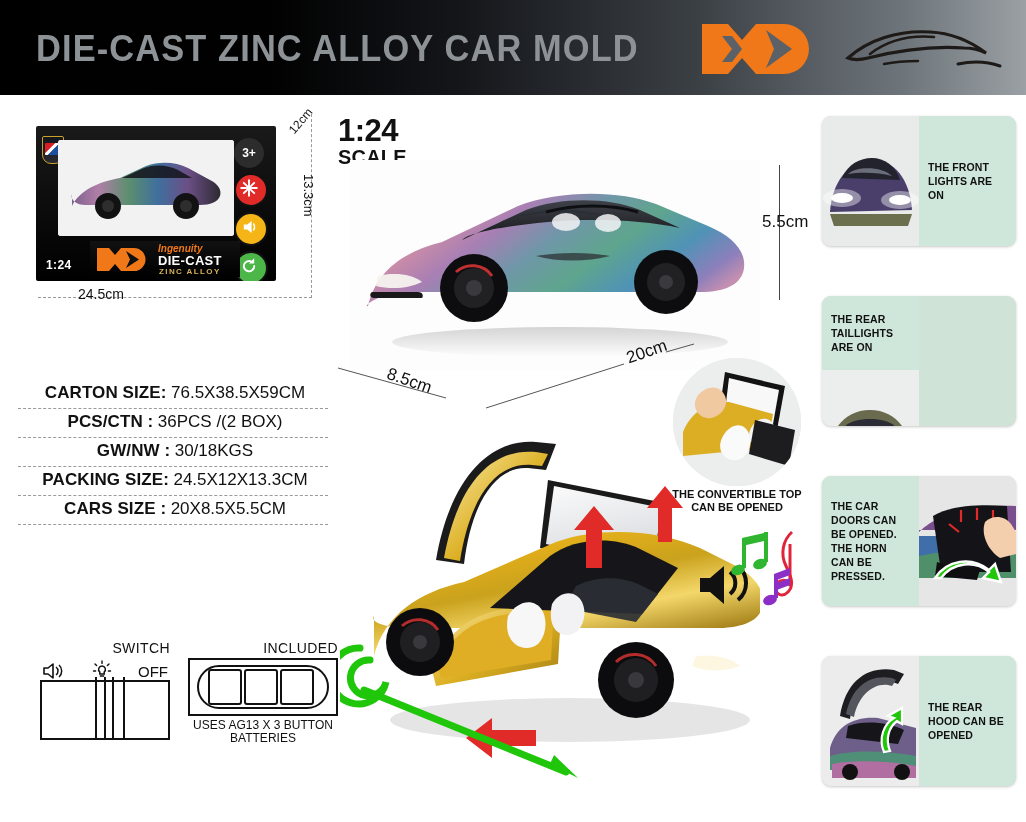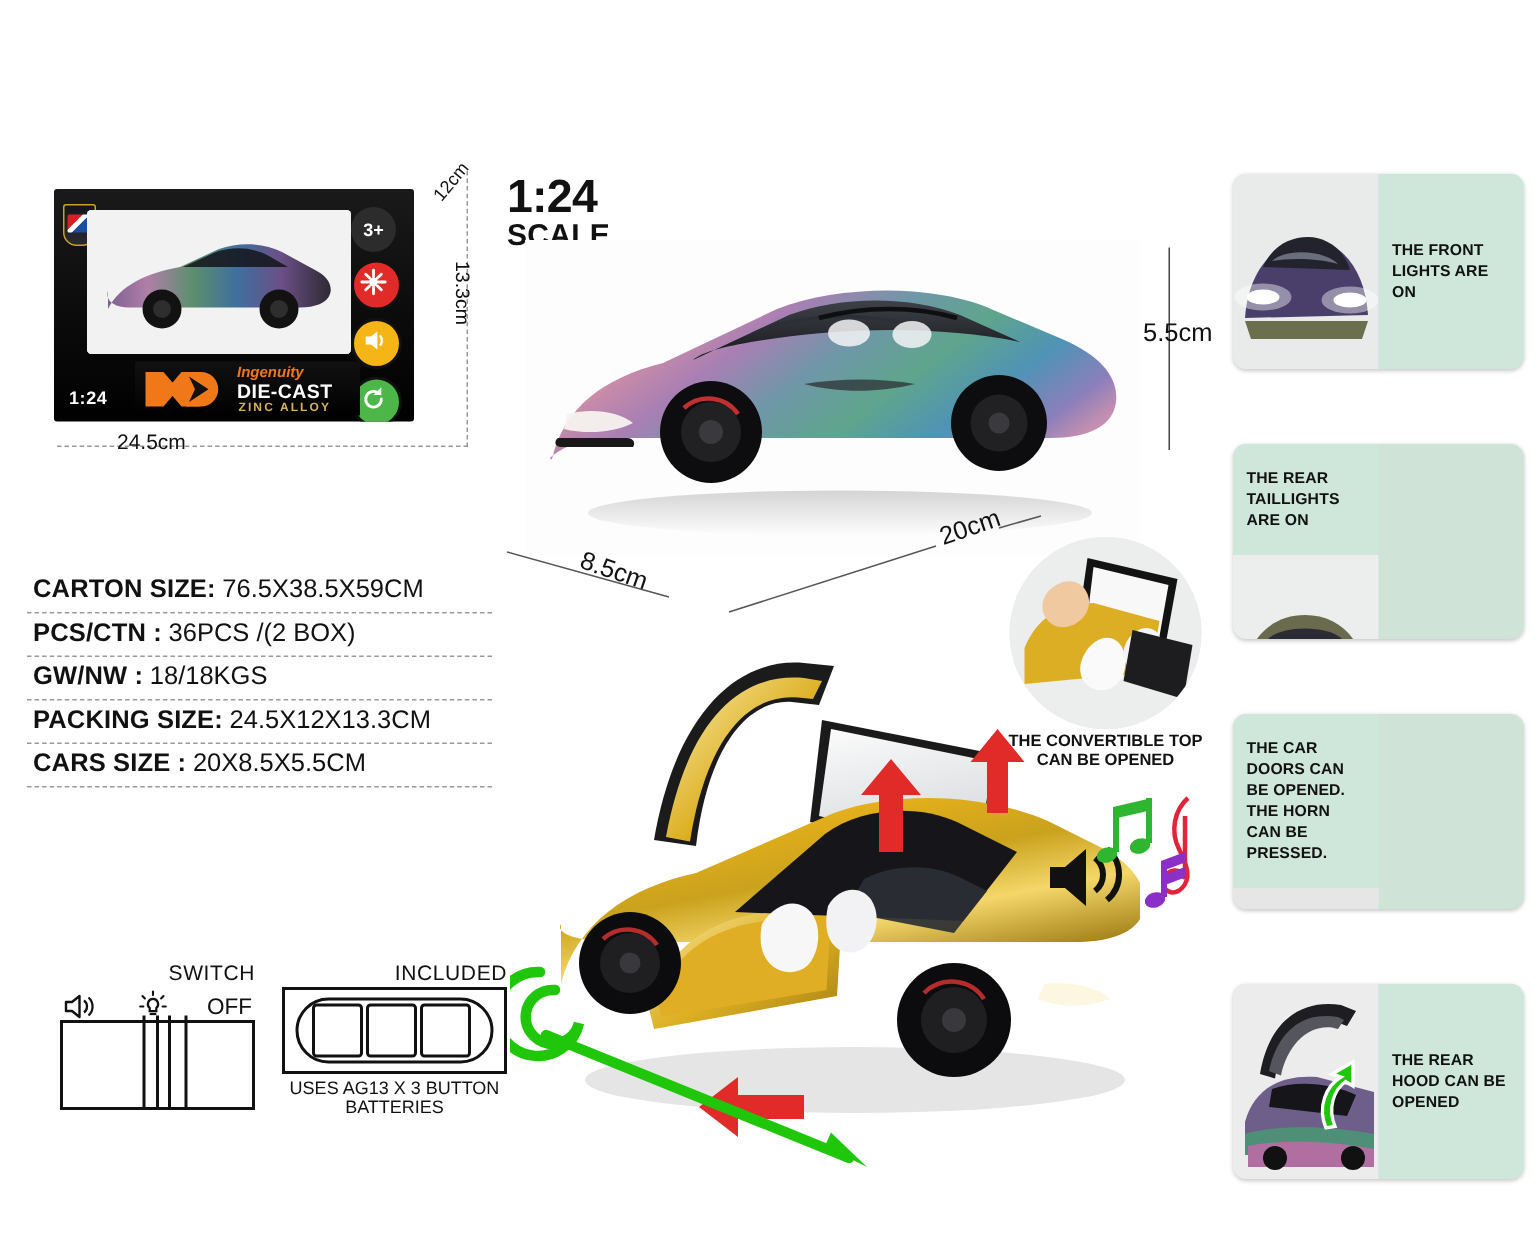--- a/index.html
+++ b/index.html
@@ -64,21 +64,21 @@
   .c-age{background:#2c2c2c;color:#fff;font-size:12px;font-weight:bold;display:flex;align-items:center;justify-content:center;}
   .c-red{background:#e02b28;border:2px solid #111;}
   .c-yel{background:#f5b516;border:2px solid #111;}
   .c-grn{background:#4cb748;border:2px solid #111;}
   .dim-h{position:absolute;left:50px;top:168px;font-size:14px;color:#111;}
   .dim-v{position:absolute;left:288px;top:56px;font-size:13px;color:#111;transform:rotate(90deg);transform-origin:left top;white-space:nowrap;}
   .dim-d{position:absolute;left:258px;top:-4px;font-size:12px;color:#111;transform:rotate(-50deg);white-space:nowrap;}
 
   
   .specs{position:absolute;left:18px;top:380px;width:310px;}
-  .spec-row{padding:3px 0 5px 4px;border-bottom:1px dashed #9a9a9a;}
+  .spec-row{padding:3px 0 5px 4px;border-bottom:1px dashed #9a9a9a;text-align:center;}
   .spec-label{font-size:17px;font-weight:bold;letter-spacing:.1px;}
   .spec-value{font-size:17px;font-weight:normal;}
 
   
   .switch-block{position:absolute;left:40px;top:640px;width:130px;}
   .blk-title{text-align:right;font-size:14px;letter-spacing:.4px;margin-bottom:2px;}
   .switch-icons{display:flex;align-items:flex-end;justify-content:space-between;height:22px;padding:0 2px;}
   .sw-off{font-size:15px;}
   .switch-body{height:56px;border:2px solid #111;position:relative;background:#fff;}
   .switch-knob{position:absolute;left:42%;top:-5px;width:26px;height:62px;border-left:2px solid #111;border-right:2px solid #111;}
@@ -113,31 +113,48 @@
   .conv-cap{text-align:center;font-size:11px;font-weight:bold;line-height:13px;margin-top:2px;width:170px;margin-left:-10px;}
 
   
   .sound{position:absolute;left:694px;top:528px;width:120px;height:84px;}
 
   
   .panel{position:absolute;left:822px;width:194px;height:130px;border-radius:9px;overflow:hidden;
     display:flex;box-shadow:0 1px 3px rgba(0,0,0,.22);background:#cfe3d7;}
   .p1{top:116px;}
   .p2{top:296px;flex-direction:column;}
-  .p3{top:476px;flex-direction:column;}
+  .p3{top:476px;}
   .p4{top:656px;}
   .p-photo{width:50%;height:100%;position:relative;overflow:hidden;background:#e7e7e7;}
   .p-cap{width:50%;height:100%;background:#cfe7da;display:flex;align-items:center;box-sizing:border-box;padding:16px 9px;}
   .p-cap span{font-size:10.5px;font-weight:bold;line-height:14px;letter-spacing:.1px;}
 </style>
 </head>
 <body>
 
 <div class="sheet">
 
+  <div class="header">
+    <div class="header-title">DIE-CAST ZINC ALLOY CAR MOLD</div>
+
+    <svg class="xd-logo" viewBox="0 0 122 54">
+      <path d="M2 2 h26 l14 16 L56 2 h26 v50 H56 L42 36 28 52 H2 V2 Z" fill="#f07818"></path>
+      <path d="M22 14 l10 13 -10 13 h10 l10 -13 -10 -13 z" fill="#5b6166"></path>
+      <path d="M62 2 h22 a25 25 0 0 1 0 50 H62 Z" fill="#f07818"></path>
+      <path d="M66 8 l26 19 -26 19 8 -19 z" fill="#5b6166"></path>
+    </svg>
+
+    <svg class="car-silhouette" viewBox="0 0 165 52">
+      <path d="M8 34 C28 16 58 6 90 8 c22 1 40 9 56 21 -6 -3 -14 -5 -22 -5 -28 -2 -64 2 -96 10 -8 2 -15 2 -20 0 z" fill="none" stroke="#1e1a17" stroke-width="3.2" stroke-linecap="round"></path>
+      <path d="M30 30 C48 16 70 11 94 13" fill="none" stroke="#1e1a17" stroke-width="2.6" stroke-linecap="round"></path>
+      <path d="M118 40 c14 -3 28 -3 42 2" fill="none" stroke="#1e1a17" stroke-width="3" stroke-linecap="round"></path>
+      <path d="M44 40 c10 -2 22 -3 34 -3" fill="none" stroke="#1e1a17" stroke-width="2.4" stroke-linecap="round"></path>
+    </svg>
+  </div>
 
   <div class="box-wrap">
     <div class="box-dashed"></div>
 
     <div class="box">
       <div class="box-badge"></div>
 
       <div class="box-win">
         <svg viewBox="0 0 176 96" width="176" height="96">
           <defs>
@@ -214,21 +231,21 @@
     <div class="spec-row">
       <span class="spec-label">CARTON SIZE:</span>
       <span class="spec-value">76.5X38.5X59CM</span>
     </div>
     <div class="spec-row">
       <span class="spec-label">PCS/CTN :</span>
       <span class="spec-value">36PCS /(2 BOX)</span>
     </div>
     <div class="spec-row">
       <span class="spec-label">GW/NW :</span>
-      <span class="spec-value">18/18KGS</span>
+      <span class="spec-value">30/18KGS</span>
     </div>
     <div class="spec-row">
       <span class="spec-label">PACKING SIZE:</span>
       <span class="spec-value">24.5X12X13.3CM</span>
     </div>
     <div class="spec-row">
       <span class="spec-label">CARS SIZE :</span>
       <span class="spec-value">20X8.5X5.5CM</span>
     </div>
   </div>

